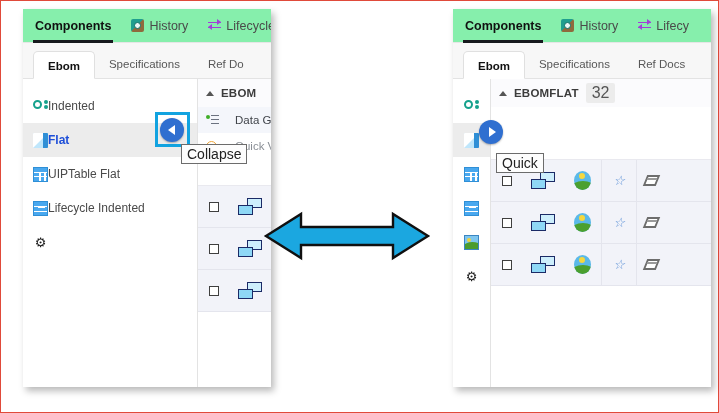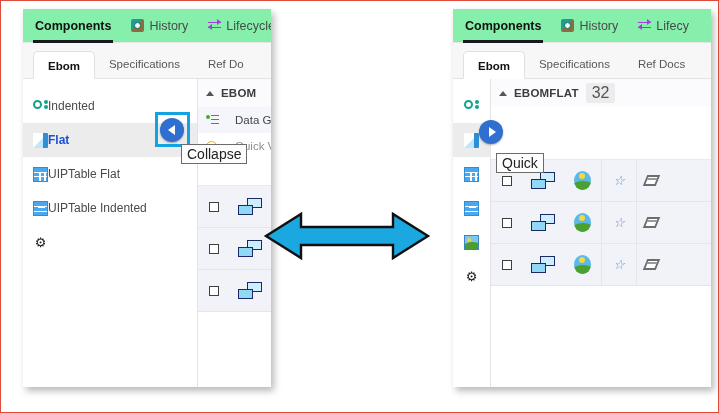--- a/index.html
+++ b/index.html
@@ -329,21 +329,21 @@
         <div class="side-row selected">
           <span class="side-ico ico-flat"></span>
           <span>Flat</span>
         </div>
         <div class="side-row">
           <span class="side-ico ico-tableflat"></span>
           <span>UIPTable Flat</span>
         </div>
         <div class="side-row">
           <span class="side-ico ico-tableind"></span>
-          <span>UIPTable Indented</span>
+          <span>Lifecycle Indented</span>
         </div>
         <div class="side-row">
           <span class="side-ico ico-gear">⚙</span>
         </div>
       </div>
 
       <div class="content">
         <div class="grp-header">
           <span class="caret-up"></span>
           <span class="grp-name">EBOM</span>

